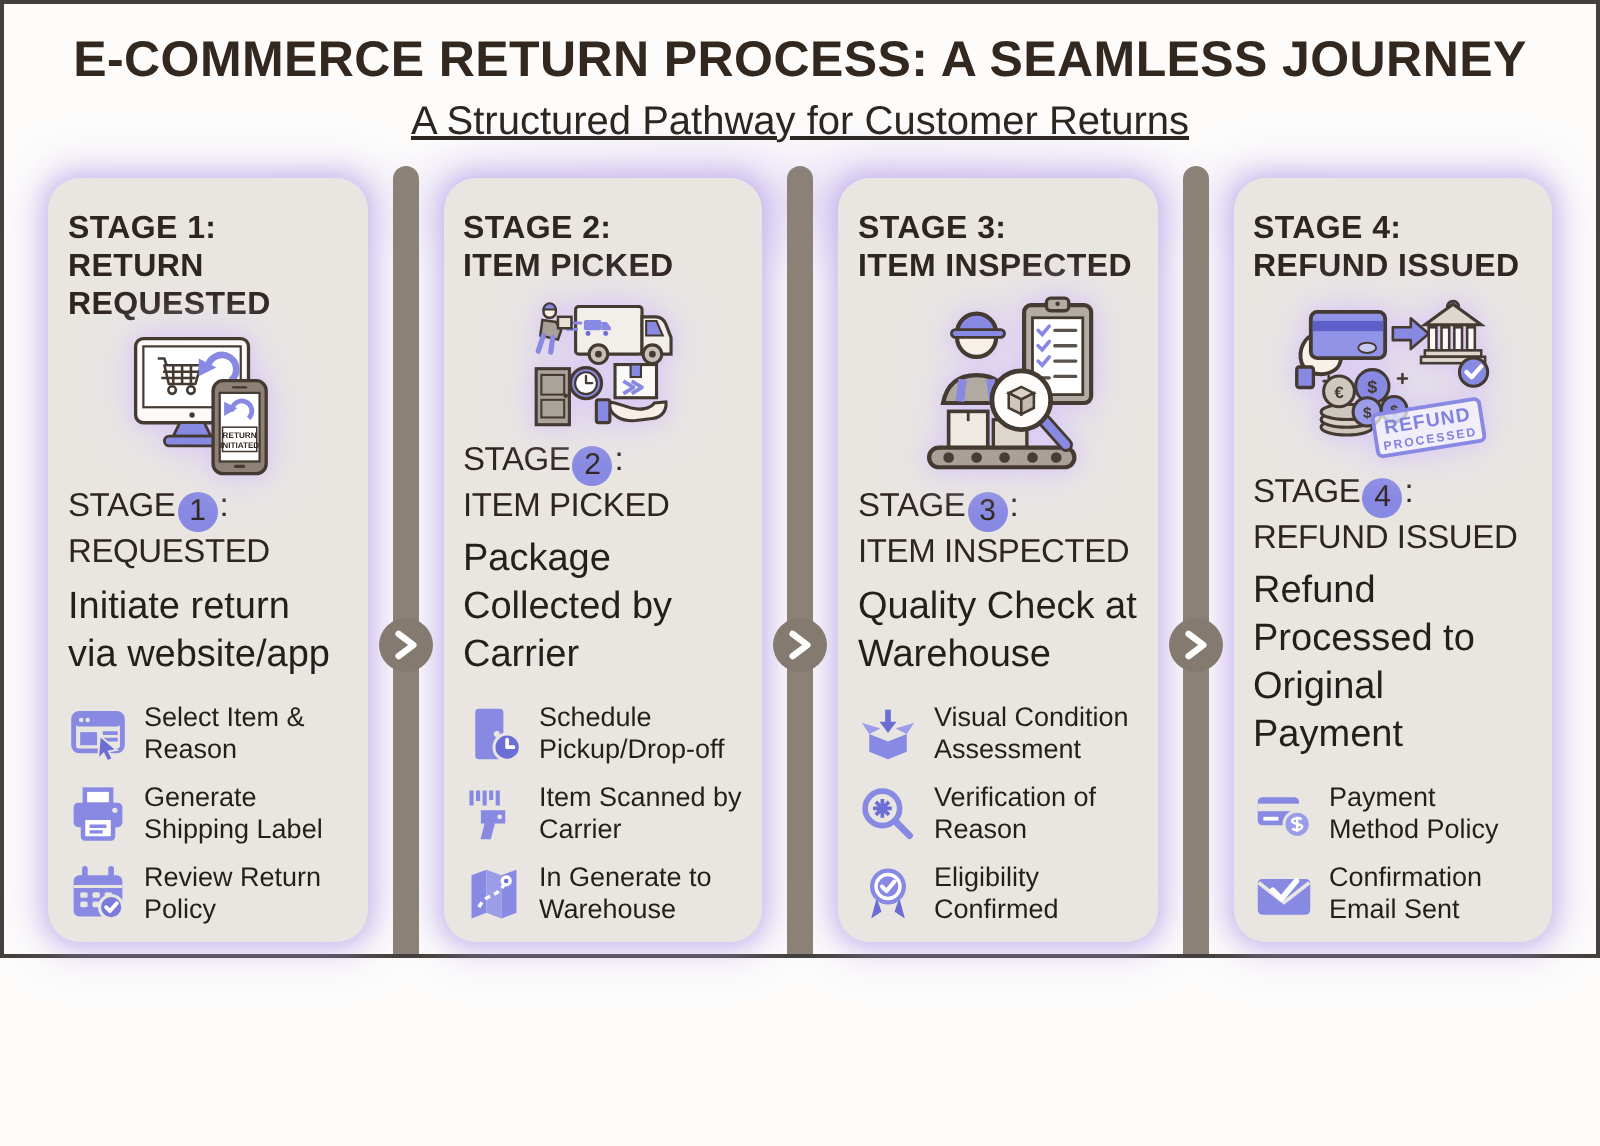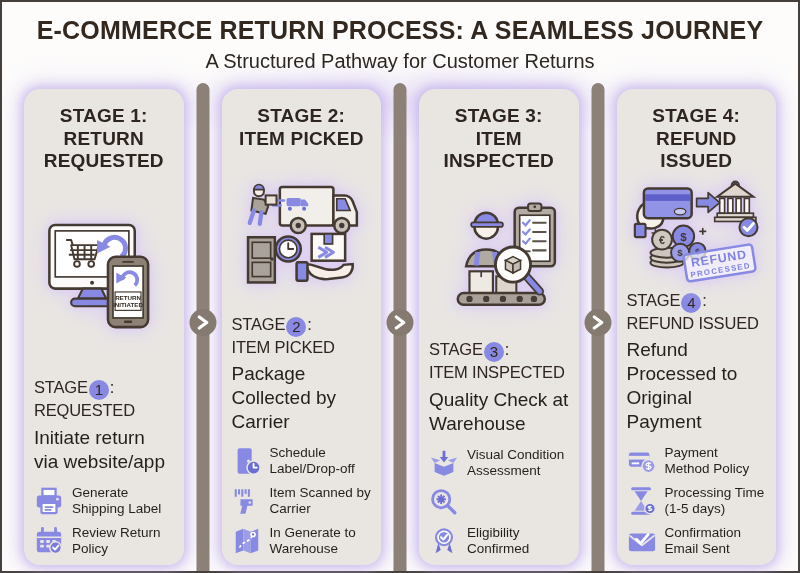--- a/index.html
+++ b/index.html
@@ -3,50 +3,50 @@
 <meta charset="utf-8">
 <style>
   * { box-sizing: border-box; margin: 0; padding: 0; }
   html,body { width:800px; height:573px; }
   body{
     font-family:"Liberation Sans", sans-serif;
     background:#fdfcfb;
     overflow:hidden;
   }
   .page{
-    width:800px; height:573px;
+    width:800px; height:479px;
     border:2px solid #45403c;
     background:
       radial-gradient(ellipse 420px 60px at 50% 100px, rgba(205,186,238,.35), rgba(205,186,238,0) 70%),
       #fdfcfb;
     display:flex; flex-direction:column;
   }
   
   .hdr{ text-align:center; padding-top:14px; }
   .hdr h1{
     font-size:25px; font-weight:bold; letter-spacing:.2px;
     color:#33281f; line-height:1.15;
   }
   .hdr h2{
-    font-size:20px; font-weight:normal; color:#2c2620; margin-top:5px;
+    font-size:20px; font-weight:normal; color:#2c2620; margin-top:5px;text-decoration:underline;
   }
   
   .stages{ flex:1; display:flex; align-items:stretch; padding:0 22px; margin-top:8px; min-height:0; }
   .card{
     flex:1; min-width:0;
     margin:8px 0 6px;
     background:#e9e6e2;
     border-radius:16px;
     box-shadow:0 0 10px 3px rgba(183,160,233,.55), 0 0 22px 8px rgba(183,160,233,.28);
     padding:10px 10px 8px;
     display:flex; flex-direction:column;
   }
   .card-hdr{
-    font-size:19px; font-weight:bold; color:#2f2520;
-    text-align:center; text-transform:uppercase;
+    font-size:16px; font-weight:bold; color:#2f2520;
+    text-transform:uppercase;
     white-space:pre-line; line-height:1.2; margin-top:6px; letter-spacing:.2px;
   }
   .illus{ flex:1; min-height:0; display:flex; align-items:center; justify-content:center; padding:4px 0; }
   .illus svg{ width:90%; max-height:100%; filter:drop-shadow(0 0 5px #d8caf2) drop-shadow(0 0 11px #dfd3f2); }
   .stage-title{
     font-size:16.5px; font-weight:normal; color:#2f2520;
     line-height:1.25; letter-spacing:-.2px;
   }
   .num{
     display:inline-block; width:20px; height:20px; line-height:20px;
@@ -211,20 +211,26 @@
             <text x="104" y="95.5" text-anchor="middle" font-size="7.4" font-weight="bold" fill="#33281f">RETURN</text>
             <text x="104" y="104.5" text-anchor="middle" font-size="7.4" font-weight="bold" fill="#33281f">INITIATED</text>
           </g>
         </svg>
       </div>
       <div class="stage-title"><span>STAGE</span><span class="num">1</span><span>:</span><br><span>REQUESTED</span></div>
       <div class="desc">Initiate return via website/app</div>
       <div>
         <div class="item">
           <svg class="ic">
+              <use href="#i-select"></use>
+            </svg>
+          <span class="lbl">Select Item &amp; Reason</span>
+        </div>
+        <div class="item">
+          <svg class="ic">
               <use href="#i-printer"></use>
             </svg>
           <span class="lbl">Generate Shipping Label</span>
         </div>
         <div class="item">
           <svg class="ic">
               <use href="#i-calendar-check"></use>
             </svg>
           <span class="lbl">Review Return Policy</span>
         </div>
@@ -284,21 +290,21 @@
           </g>
         </svg>
       </div>
       <div class="stage-title"><span>STAGE</span><span class="num">2</span><span>:</span><br><span>ITEM PICKED</span></div>
       <div class="desc">Package Collected by Carrier</div>
       <div>
         <div class="item">
           <svg class="ic">
               <use href="#i-door-clock"></use>
             </svg>
-          <span class="lbl">Schedule Label/Drop-off</span>
+          <span class="lbl">Schedule Pickup/Drop-off</span>
         </div>
         <div class="item">
           <svg class="ic">
               <use href="#i-scanner"></use>
             </svg>
           <span class="lbl">Item Scanned by Carrier</span>
         </div>
         <div class="item">
           <svg class="ic">
               <use href="#i-map"></use>
@@ -366,20 +372,21 @@
         <div class="item">
           <svg class="ic">
               <use href="#i-openbox"></use>
             </svg>
           <span class="lbl">Visual Condition Assessment</span>
         </div>
         <div class="item">
           <svg class="ic">
               <use href="#i-magnifier-star"></use>
             </svg>
+          <span class="lbl">Verification of Reason</span>
         </div>
         <div class="item">
           <svg class="ic">
               <use href="#i-ribbon-check"></use>
             </svg>
           <span class="lbl">Eligibility Confirmed</span>
         </div>
       </div>
     </section>
 
@@ -444,26 +451,20 @@
       <div class="desc">Refund Processed to Original Payment</div>
       <div>
         <div class="item">
           <svg class="ic">
               <use href="#i-card-coin"></use>
             </svg>
           <span class="lbl">Payment Method Policy</span>
         </div>
         <div class="item">
           <svg class="ic">
-              <use href="#i-hourglass"></use>
-            </svg>
-          <span class="lbl">Processing Time (1-5 days)</span>
-        </div>
-        <div class="item">
-          <svg class="ic">
               <use href="#i-mail-check"></use>
             </svg>
           <span class="lbl">Confirmation Email Sent</span>
         </div>
       </div>
     </section>
 
   </div>
 </div>
 

